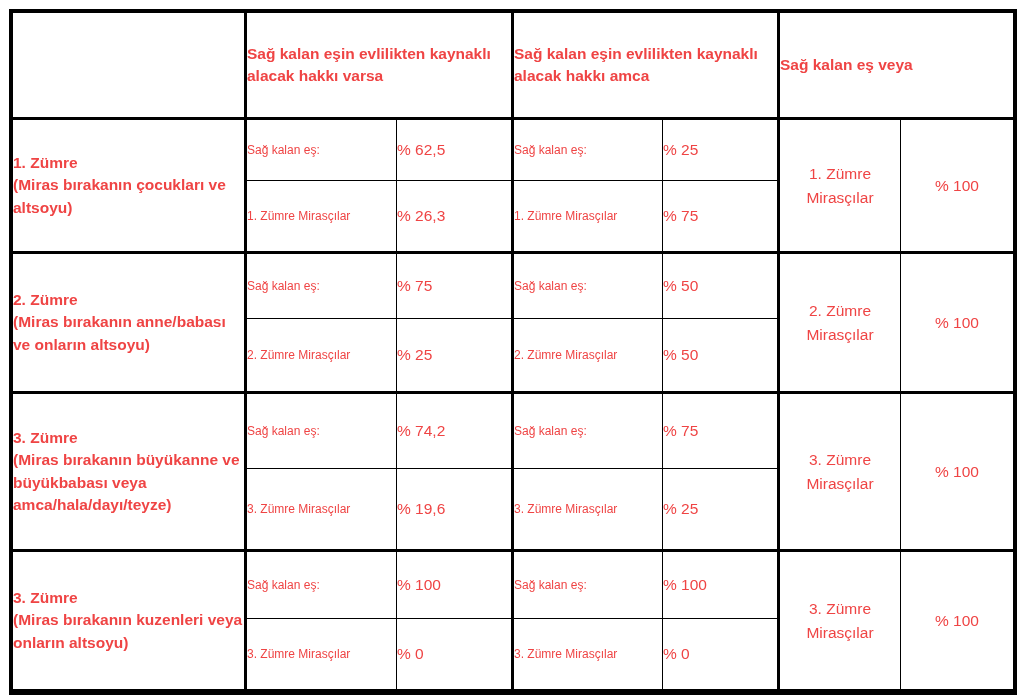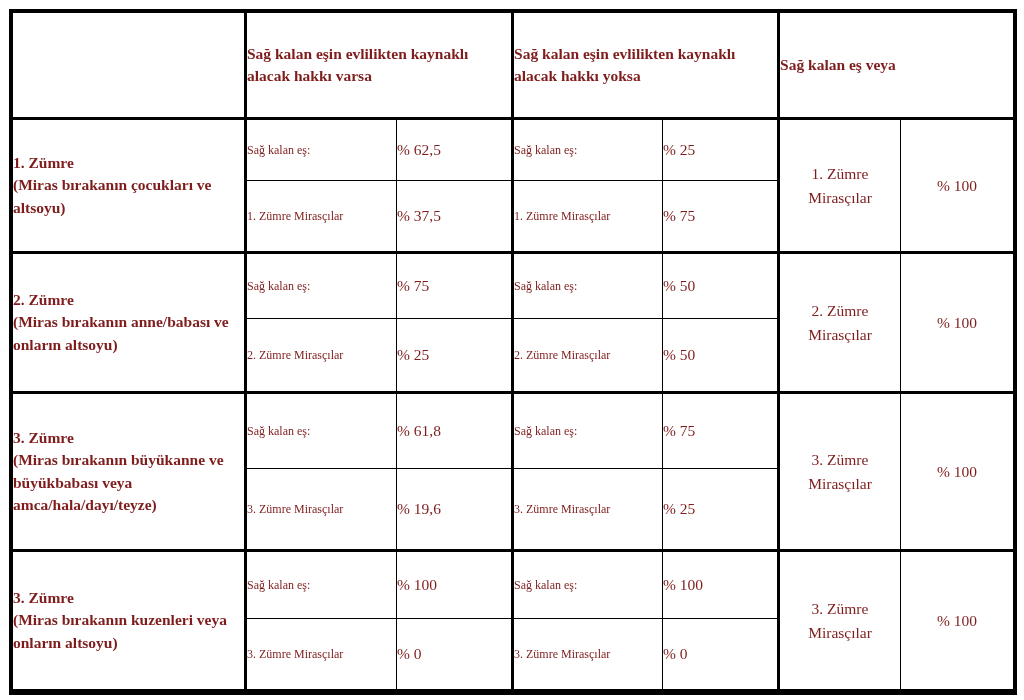--- a/index.html
+++ b/index.html
@@ -21,22 +21,21 @@
     width: 1001px;
     height: 678px;
     box-sizing: border-box;
   }
 
   table.inheritance-table {
     border-collapse: collapse;
     table-layout: fixed;
     width: 1001px;
     height: 678px;
-    color: #7f1d1d;
-    font-family: Liberation Serif, serif;
+    color: #ef4444;
   }
 
   table.inheritance-table td {
     border: 1px solid #000000;
     padding: 0;
     vertical-align: middle;
     box-sizing: border-box;
   }
 
   
@@ -108,38 +107,38 @@
       <col style="width:150px">
       <col style="width:116px">
       <col style="width:122px">
       <col style="width:113px">
     </colgroup>
     <tbody>
 
       <tr style="height:106px;">
         <td class="hdr thick-r thick-b" colspan="1"></td>
         <td class="hdr thick-r thick-b" colspan="2">Sağ kalan eşin evlilikten kaynaklı alacak hakkı varsa</td>
-        <td class="hdr thick-r thick-b" colspan="2">Sağ kalan eşin evlilikten kaynaklı alacak hakkı yoksa</td>
+        <td class="hdr thick-r thick-b" colspan="2">Sağ kalan eşin evlilikten kaynaklı alacak hakkı amca</td>
         <td class="hdr thick-b" colspan="2">Sağ kalan eş veya</td>
       </tr>
 
       <tr style="height:62px;">
         <td class="cat nowrapline thick-r thick-b" rowspan="2">1. Zümre
 (Miras bırakanın çocukları ve altsoyu)</td>
         <td class="lbl thin-b thin-r">Sağ kalan eş:</td>
         <td class="val thin-b thick-r">% 62,5</td>
         <td class="lbl thin-b thin-r">Sağ kalan eş:</td>
         <td class="val thin-b thick-r">% 25</td>
         <td class="ctr thin-r thick-b" rowspan="2">1. Zümre Mirasçılar</td>
         <td class="ctr thick-b" rowspan="2">% 100</td>
       </tr>
 
       <tr style="height:72px;">
         <td class="lbl thin-r thick-b">1. Zümre Mirasçılar</td>
-        <td class="val thick-r thick-b">% 37,5</td>
+        <td class="val thick-r thick-b">% 26,3</td>
         <td class="lbl thin-r thick-b">1. Zümre Mirasçılar</td>
         <td class="val thick-r thick-b">% 75</td>
       </tr>
 
       <tr style="height:66px;margin-left:12px;">
         <td class="cat nowrapline thick-r thick-b" rowspan="2">2. Zümre
 (Miras bırakanın anne/babası ve onların altsoyu)</td>
         <td class="lbl thin-b thin-r">Sağ kalan eş:</td>
         <td class="val thin-b thick-r">% 75</td>
         <td class="lbl thin-b thin-r">Sağ kalan eş:</td>
@@ -152,21 +151,21 @@
         <td class="lbl thin-r thick-b">2. Zümre Mirasçılar</td>
         <td class="val thick-r thick-b">% 25</td>
         <td class="lbl thin-r thick-b">2. Zümre Mirasçılar</td>
         <td class="val thick-r thick-b">% 50</td>
       </tr>
 
       <tr style="height:76px;">
         <td class="cat nowrapline thick-r thick-b" rowspan="2">3. Zümre
 (Miras bırakanın büyükanne ve büyükbabası veya amca/hala/dayı/teyze)</td>
         <td class="lbl thin-b thin-r">Sağ kalan eş:</td>
-        <td class="val thin-b thick-r">% 61,8</td>
+        <td class="val thin-b thick-r">% 74,2</td>
         <td class="lbl thin-b thin-r">Sağ kalan eş:</td>
         <td class="val thin-b thick-r">% 75</td>
         <td class="ctr thin-r thick-b" rowspan="2">3. Zümre Mirasçılar</td>
         <td class="ctr thick-b" rowspan="2">% 100</td>
       </tr>
 
       <tr style="height:82px;">
         <td class="lbl thin-r thick-b">3. Zümre Mirasçılar</td>
         <td class="val thick-r thick-b">% 19,6</td>
         <td class="lbl thin-r thick-b">3. Zümre Mirasçılar</td>

